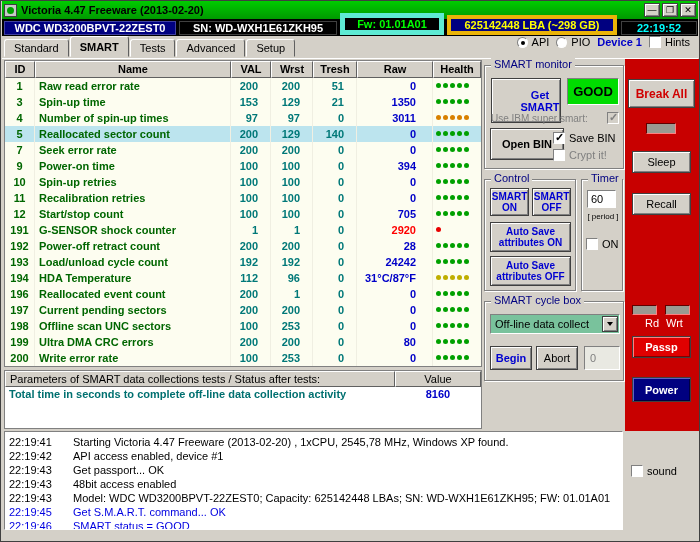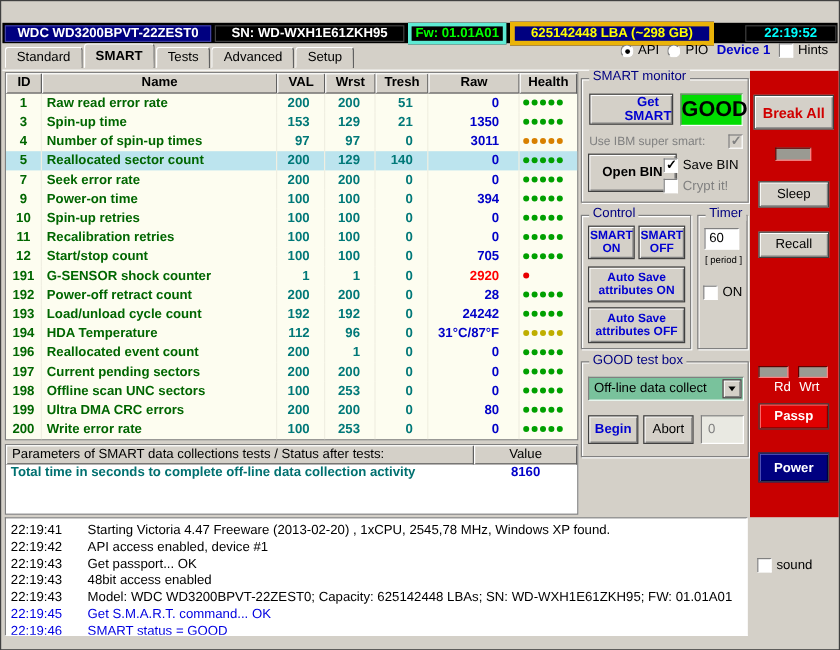--- a/index.html
+++ b/index.html
@@ -15,25 +15,25 @@
     display:flex; align-items:center; gap:4px; padding:0 2px; }
   .app-icon { width:13px; height:13px; background:#C8C8C8; border:1px solid #404040; position:relative; }
   .app-icon::after { content:""; position:absolute; left:2px; top:2px; width:7px; height:7px; background:#00A000; border-radius:50%; }
   .titletext { font-weight:bold; font-size:11px; flex:1; white-space:nowrap; }
   .winbtns { display:flex; gap:2px; }
   .winbtn { width:16px; height:14px; background:#D4D0C8; border:1px solid #404040;
     box-shadow:inset 1px 1px 0 #fff, inset -1px -1px 0 #808080;
     font-size:9px; line-height:11px; text-align:center; cursor:pointer; font-family:inherit; padding:0; }
   
   .infobar { position:absolute; left:1px; top:18px; right:1px; height:17px; background:#000;
-    display:flex; align-items:center; font-weight:bold; }
+    display:flex; align-items:flex-end; font-weight:bold; }
   .seg { display:flex; align-items:center; justify-content:center; margin:1px 1px 1px 2px; padding:0 5px; white-space:nowrap; }
   .seg-model    { width:172px; background:#000080; color:#FFFFFF; border:1px solid #4040A0; }
   .seg-serial   { width:158px; background:#000000; color:#FFFFFF; border:1px solid #404040; }
-  .seg-fw       { width:82px; background:#000000; color:#00FF00; border:3px solid #5eead4; }
+  .seg-fw       { width:104px; background:#000000; color:#00FF00; border:5px solid #5eead4; }
   .seg-capacity { width:170px; background:#000080; color:#FFFF00; border:4px solid #eab308; }
   .seg-clock    { margin-left:auto; background:#000; color:#00FFFF; border:1px solid #404040; width:76px; }
   
   .tabbar { position:absolute; left:1px; top:35px; right:1px; height:23px; display:flex; align-items:flex-start;
     padding-left:2px; border-bottom:1px solid #fff; }
   .tabs { display:flex; align-items:flex-end; }
   .tab { height:18px; line-height:17px; padding:0 9px; background:#D4D0C8;
     border:1px solid; border-color:#fff #606060 #D4D0C8 #fff; border-radius:3px 3px 0 0; margin-right:1px; cursor:pointer; }
   .tab.active { height:21px; line-height:20px; font-weight:bold; position:relative; z-index:2; }
   .tabbar-right { margin-left:auto; display:flex; align-items:center; gap:7px; padding:0 8px 4px 0; }
@@ -72,24 +72,24 @@
   .pname { width:390px; padding-left:4px; color:#007070; font-weight:bold; white-space:nowrap; overflow:hidden; }
   .pvalue { width:86px; text-align:center; color:#0000C8; font-weight:bold; }
   
   .group { position:absolute; border:1px solid #808080; box-shadow:inset 1px 1px 0 #fff, 1px 1px 0 #fff; }
   .group-label { position:absolute; top:-8px; left:6px; background:#D4D0C8; padding:0 3px; color:#000080; white-space:nowrap; }
   .btn { position:absolute; background:#D4D0C8; border:1px solid #404040;
     box-shadow:inset 1px 1px 0 #fff, inset -1px -1px 0 #808080;
     font-family:inherit; font-size:11px; cursor:pointer; color:#000; }
   .btn-blue { color:#0000D0; font-weight:bold; }
   #g-monitor { left:483px; top:64px; width:140px; height:104px; }
-  #btn-getsmart { left:6px; top:12px; width:70px; height:26px;padding-left:28px; }
+  #btn-getsmart { left:6px; top:12px; width:70px; height:45px;padding-left:28px; }
   #good-box { position:absolute; left:82px; top:12px; width:52px; height:27px;
     border:1px solid; border-color:#808080 #fff #fff #808080;
-    font-weight:bold; font-size:18px; text-align:center; line-height:25px; }
+    font-weight:bold; font-size:13px; text-align:center; line-height:25px; }
   #ibm-row { position:absolute; left:6px; top:46px; width:128px; display:flex; align-items:center; justify-content:space-between; color:#808080; font-size:10px; }
   #btn-openbin { left:5px; top:62px; width:74px; height:32px; font-weight:bold; }
   #cb-savebin { position:absolute; left:68px; top:66px; }
   #cb-crypt { position:absolute; left:68px; top:83px; color:#808080; }
   #g-control { left:483px; top:178px; width:92px; height:112px; }
   #btn-smarton  { left:5px;  top:8px;  width:39px; height:28px; font-size:10px; white-space:normal; line-height:11px; }
   #btn-smartoff { left:47px; top:8px;  width:39px; height:28px; font-size:10px; white-space:normal; line-height:11px; }
   #btn-autoon   { left:5px; top:42px; width:81px; height:30px; font-size:10px; white-space:normal; line-height:11px; }
   #btn-autooff  { left:5px; top:76px; width:81px; height:30px; font-size:10px; white-space:normal; line-height:11px; }
   #g-timer { left:580px; top:178px; width:42px; height:112px; }
@@ -130,20 +130,29 @@
   .logline { height:14px; line-height:14px; white-space:nowrap; }
   .ts { display:inline-block; width:64px; }
   
   #sound-wrap { position:absolute; left:630px; top:464px; }
 </style>
 </head>
 <body>
 
 <div id="window">
 
+  <div class="titlebar">
+    <div class="app-icon"></div>
+    <div class="titletext">Victoria 4.47 Freeware (2013-02-20)</div>
+    <div class="winbtns">
+      <button class="winbtn">—</button>
+      <button class="winbtn">❐</button>
+      <button class="winbtn">✕</button>
+    </div>
+  </div>
 
   <div class="infobar">
     <div class="seg seg-model">WDC WD3200BPVT-22ZEST0</div>
     <div class="seg seg-serial">SN: WD-WXH1E61ZKH95</div>
     <div class="seg seg-fw">Fw: 01.01A01</div>
     <div class="seg seg-capacity">625142448 LBA (~298 GB)</div>
     <div class="seg seg-clock">22:19:52</div>
   </div>
 
   <div class="tabbar">
@@ -391,21 +400,21 @@
     <div class="group-label">Timer</div>
     <input id="timer-input" value="60" style="">
     <div id="period-label">[ period ]</div>
     <label class="cb-wrap" id="cb-timer-on">
       <span class="cb"></span>
       <span>ON</span>
     </label>
   </div>
 
   <div class="group" id="g-test">
-    <div class="group-label">GOOD test box</div>
+    <div class="group-label">SMART cycle box</div>
     <div id="dropdown">
       <span class="dd-text">Off-line data collect</span>
       <span class="dd-btn">
         <span class="dd-arrow"></span>
       </span>
     </div>
     <button class="btn btn-blue" id="btn-begin">Begin</button>
     <button class="btn" id="btn-abort">Abort</button>
     <div id="counter-box">0</div>
   </div>

